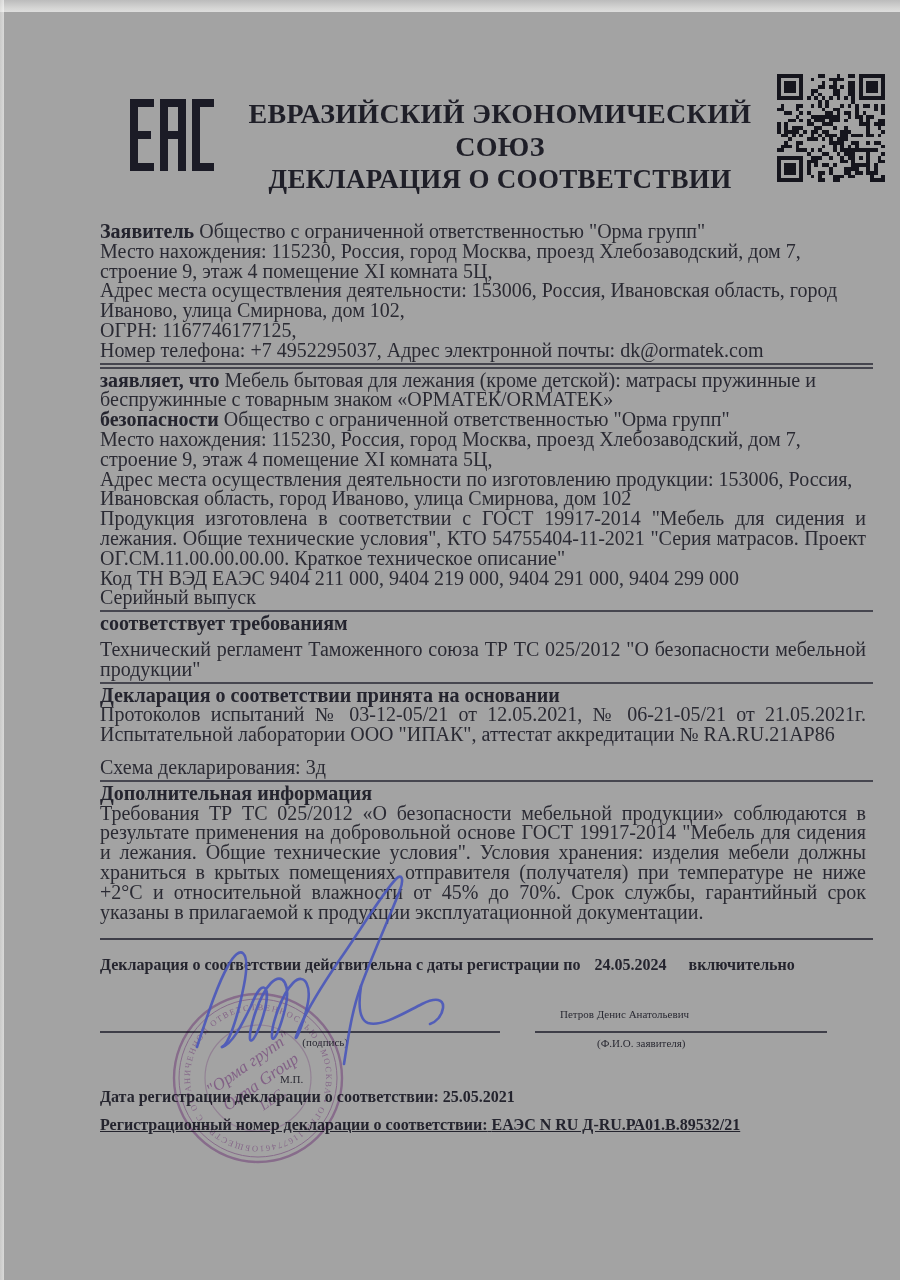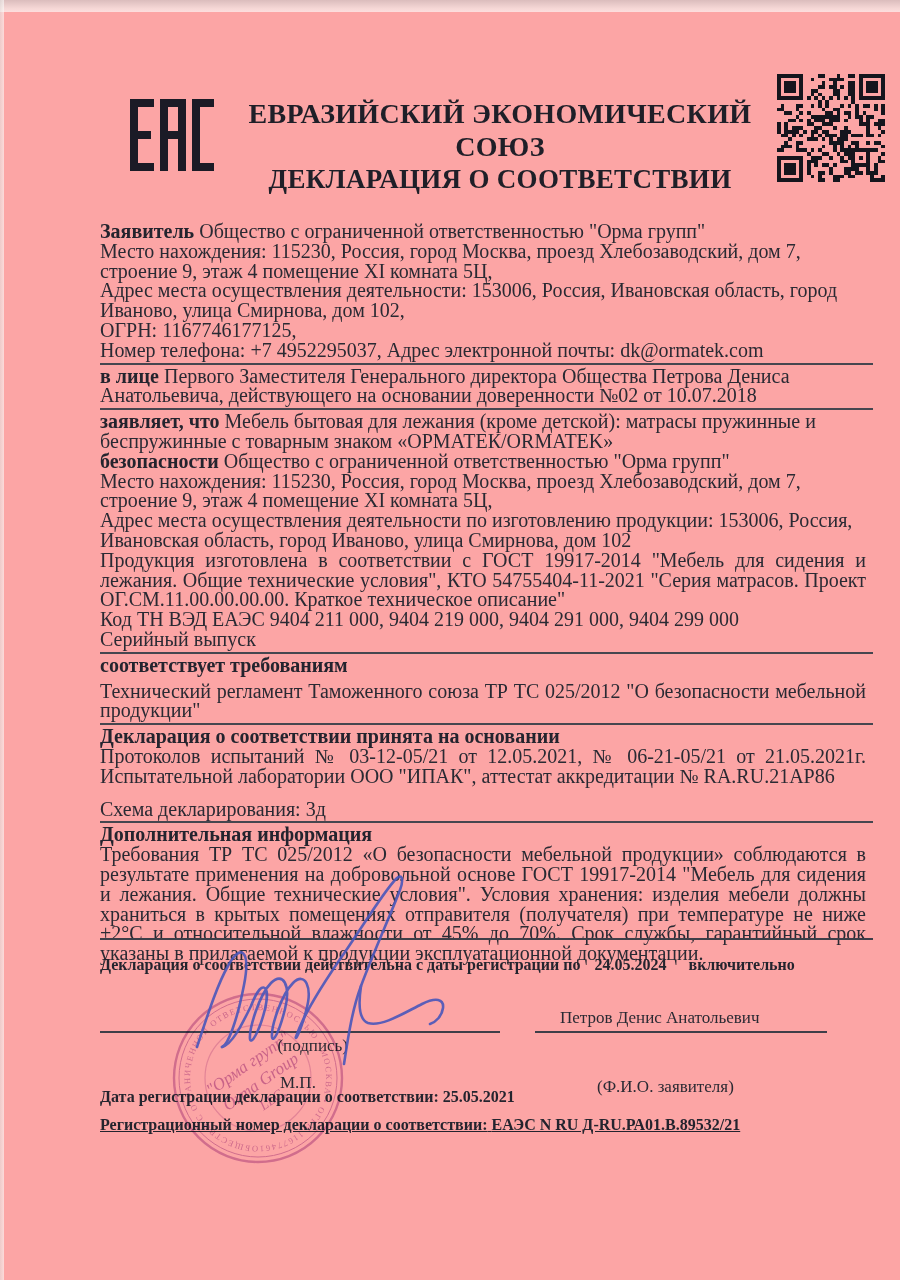--- a/index.html
+++ b/index.html
@@ -1,16 +1,16 @@
 <!DOCTYPE html>
 <html><head>
 <meta charset="utf-8">
 <style>
   html,body{margin:0;padding:0;background:#ffffff;}
-  .page{position:relative;width:900px;height:1280px;background:#fca5a5;overflow:hidden;
+  .page{position:relative;width:900px;height:1280px;background:#a3a3a3;overflow:hidden;
         font-family:"Liberation Serif", serif;color:#2a2a33;}
   .scan-top{position:absolute;top:0;left:0;width:900px;height:12px;
         background:linear-gradient(#c9c9c9,#f2f2f0 70%,#fdfdfc);opacity:.65;}
   .scan-left{position:absolute;top:0;left:0;width:4px;height:1280px;
         background:linear-gradient(90deg,#e4e4e2,#fdfdfc);opacity:.6;}
   
   .eac-logo{position:absolute;left:130px;top:99px;}
   .title-block{position:absolute;left:225px;top:97px;width:550px;text-align:center;
         font-weight:700;color:#1f1f28;line-height:33px;}
   .title-1{font-size:28px;letter-spacing:.3px;}
@@ -18,30 +18,30 @@
   .qr{position:absolute;left:777px;top:74px;width:108px;height:108px;}
   
   .col{position:absolute;left:100px;top:222px;width:766px;font-size:20px;line-height:19.8px;}
   .col p{margin:0;}
   b{font-weight:700;color:#24242e;}
   .rule{height:2px;background:#46464f;margin:2px 0 2px 0;width:773px;}
   .just{text-align:justify;}
   .compliance-body{margin-top:6px !important;}
   .scheme{margin-top:13px !important;}
   
-  .abs{position:absolute;font-size:17px;}
+  .abs{position:absolute;font-size:11px;}
   .rule-validity{position:absolute;left:100px;top:938px;width:773px;height:2px;background:#3e3e48;}
   .validity{position:absolute;left:100px;top:956px;width:773px;font-weight:700;color:#24242e;}
   .validity .vdate{margin-left:14px;}
   .validity .vsuf{margin-left:22px;}
   .sigline-left{position:absolute;left:100px;top:1031px;width:400px;height:2px;background:#3e3e48;}
   .sigline-right{position:absolute;left:535px;top:1031px;width:292px;height:2px;background:#3e3e48;}
   .sign-caption{position:absolute;left:208px;top:1036px;width:140px;text-align:right;}
   .fio-name{position:absolute;left:560px;top:1008px;}
-  .fio-caption{position:absolute;left:597px;top:1037px;margin-top:40px;}
+  .fio-caption{position:absolute;left:597px;top:1037px;}
   .mp{position:absolute;left:280px;top:1073px;}
   .reg-line{position:absolute;left:100px;top:1116px;font-weight:700;color:#24242e;text-decoration:underline;}
   .date-line{position:absolute;left:100px;top:1088px;font-weight:700;color:#24242e;}
   .stamp{position:absolute;left:148px;top:968px;mix-blend-mode:multiply;opacity:.8;}
   .signature{position:absolute;left:150px;top:850px;}
 </style>
 </head>
 <body>
 
 <div class="page">
@@ -464,21 +464,20 @@
   </div>
 
   <div class="col">
     <p><b>Заявитель</b> <span>Общество с ограниченной ответственностью "Орма групп"</span></p>
     <p>Место нахождения: 115230, Россия, город Москва, проезд Хлебозаводский, дом 7, строение 9, этаж 4 помещение XI комната 5Ц,</p>
     <p>Адрес места осуществления деятельности: 153006, Россия, Ивановская область, город Иваново, улица Смирнова, дом 102,</p>
     <p>ОГРН: 1167746177125,</p>
     <p>Номер телефона: +7 4952295037, Адрес электронной почты: dk@ormatek.com</p>
     <div class="rule"></div>
 
-    <p><b>в лице</b> <span>Первого Заместителя Генерального директора Общества Петрова Дениса Анатольевича, действующего на основании доверенности №02 от 10.07.2018</span></p>
     <div class="rule"></div>
 
     <p><b>заявляет, что</b> <span>Мебель бытовая для лежания (кроме детской): матрасы пружинные и беспружинные с товарным знаком «ОРМАТЕК/ORMATEK»</span></p>
     <p><b>безопасности</b> <span>Общество с ограниченной ответственностью "Орма групп"</span></p>
     <p>Место нахождения: 115230, Россия, город Москва, проезд Хлебозаводский, дом 7, строение 9, этаж 4 помещение XI комната 5Ц,</p>
     <p>Адрес места осуществления деятельности по изготовлению продукции: 153006, Россия, Ивановская область, город Иваново, улица Смирнова, дом 102</p>
     <p class="just">Продукция изготовлена в соответствии с ГОСТ 19917-2014 "Мебель для сидения и лежания. Общие технические условия", КТО 54755404-11-2021 "Серия матрасов. Проект ОГ.СМ.11.00.00.00.00. Краткое техническое описание"</p>
     <p>Код ТН ВЭД ЕАЭС 9404 211 000, 9404 219 000, 9404 291 000, 9404 299 000</p>
     <p>Серийный выпуск</p>
     <div class="rule"></div>

